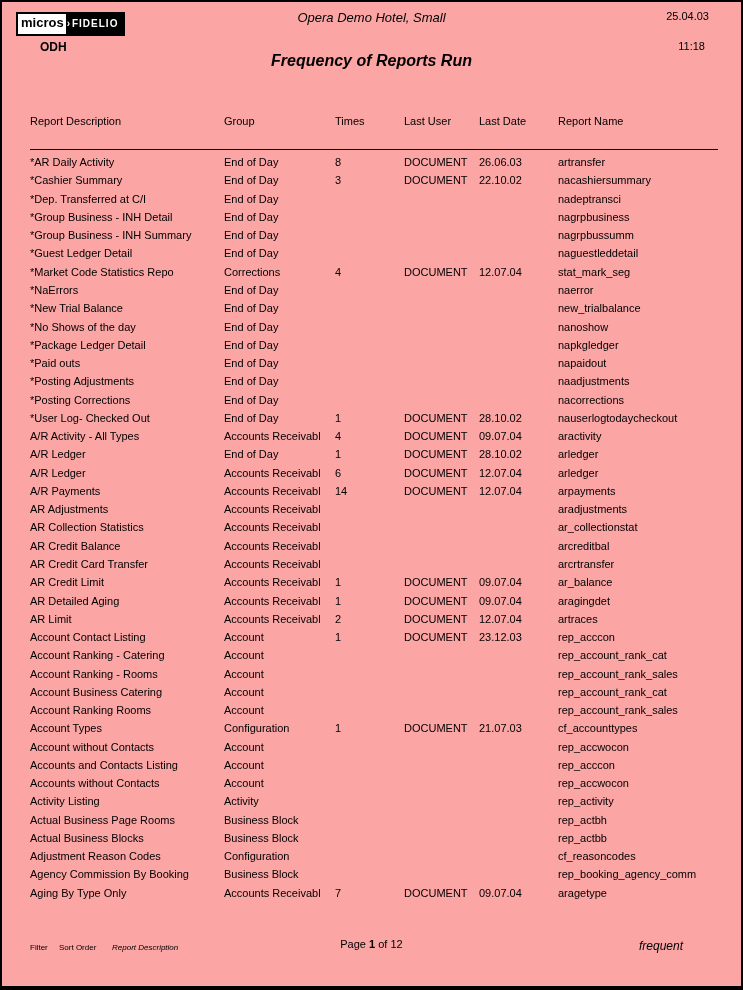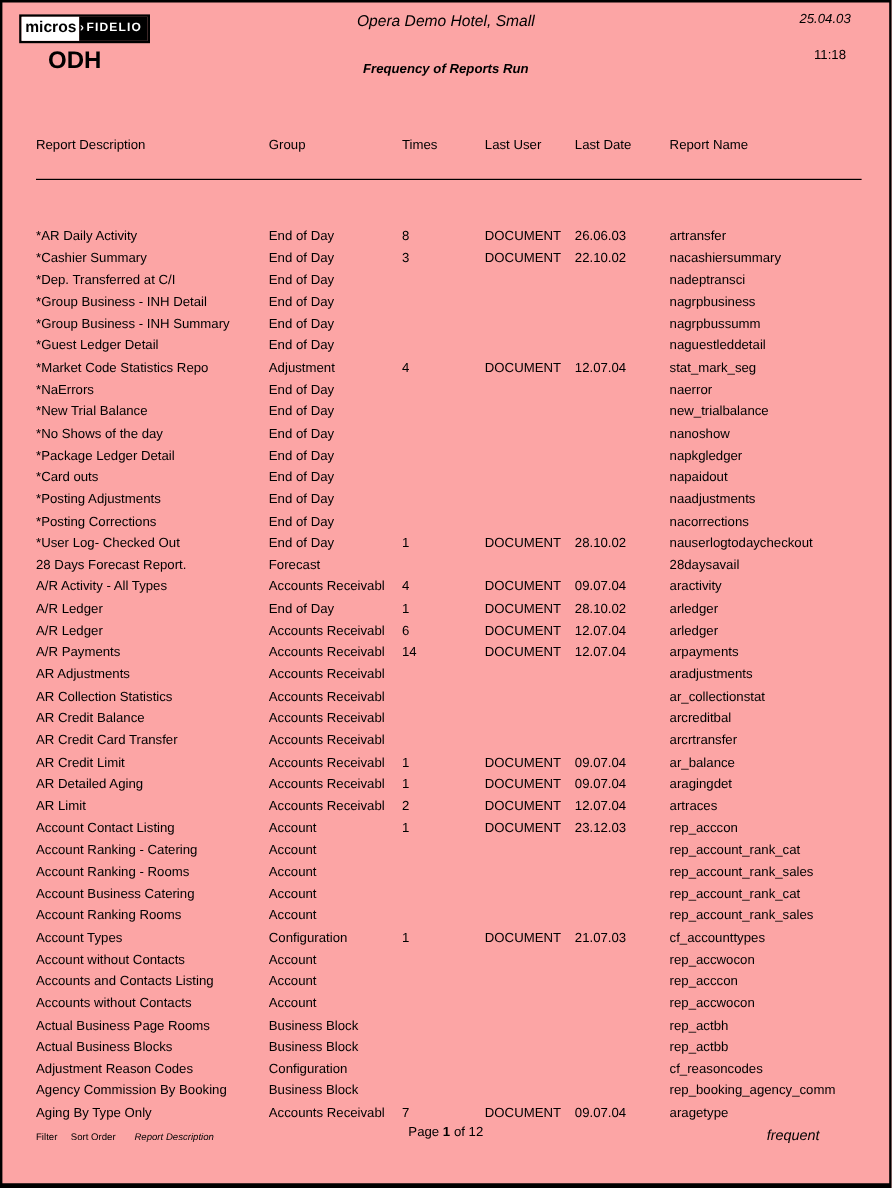--- a/index.html
+++ b/index.html
@@ -29,45 +29,45 @@
     background:#000;color:#fff;
     font-weight:bold;font-size:10px;line-height:18px;
     padding:0 5px 0 1px;letter-spacing:1px;
     display:flex;align-items:center;
   }
   .logo .chev{
     color:#fff;font-size:10px;font-weight:bold;margin-right:1px;
   }
   .odh{
     position:absolute;left:38px;top:38px;
-    font-weight:bold;font-size:20px;
+    font-weight:bold;font-size:12px;
   }
   .hotel-name{
     position:absolute;left:0;right:0;top:8px;
     text-align:center;font-style:italic;font-size:13px;
   }
   .report-title{
     position:absolute;left:0;right:0;top:50px;
-    text-align:center;font-style:italic;font-weight:bold;font-size:11px;
-  }
-  .run-date{position:absolute;right:32px;top:8px;font-size:11px;font-style:italic;}
+    text-align:center;font-style:italic;font-weight:bold;font-size:16px;
+  }
+  .run-date{position:absolute;right:32px;top:8px;font-size:11px;}
   .run-time{position:absolute;right:36px;top:38px;font-size:11px;margin-left:36px;}
   
   .tgrid{
     display:grid;
     grid-template-columns:194px 111px 69px 75px 79px 1fr;
     margin:0 26px 0 28px;
   }
   .thead{position:absolute;left:0;right:0;top:113px;font-size:11px;}
   .thead .cell{white-space:nowrap;}
   .head-rule{
     position:absolute;left:28px;top:147px;width:688px;height:0;
     border-top:1px solid #000;
   }
-  .tbody{position:absolute;left:0;right:0;top:151px;margin-top:35px;}
+  .tbody{position:absolute;left:0;right:0;top:151px;}
   .trow{height:18.27px;align-items:center;}
   .trow .cell{
     font-size:11px;white-space:nowrap;overflow:hidden;
   }
   .trow{display:grid;grid-template-columns:194px 111px 69px 75px 79px 1fr;margin:0 26px 0 28px;}
   
   .footer-filter{position:absolute;left:28px;top:941px;font-size:8px;}
   .footer-sort{position:absolute;left:57px;top:941px;font-size:8px;}
   .footer-sortval{position:absolute;left:110px;top:941px;font-size:8px;font-style:italic;}
   .footer-page{position:absolute;left:0;right:0;top:936px;text-align:center;font-size:11px;}
@@ -146,21 +146,21 @@
       <div class="trow">
         <span class="cell">*Guest Ledger Detail</span>
         <span class="cell">End of Day</span>
         <span class="cell"></span>
         <span class="cell"></span>
         <span class="cell"></span>
         <span class="cell">naguestleddetail</span>
       </div>
       <div class="trow">
         <span class="cell">*Market Code Statistics Repo</span>
-        <span class="cell">Adjustment</span>
+        <span class="cell">Corrections</span>
         <span class="cell">4</span>
         <span class="cell">DOCUMENT</span>
         <span class="cell">12.07.04</span>
         <span class="cell">stat_mark_seg</span>
       </div>
       <div class="trow">
         <span class="cell">*NaErrors</span>
         <span class="cell">End of Day</span>
         <span class="cell"></span>
         <span class="cell"></span>
@@ -185,21 +185,21 @@
       </div>
       <div class="trow">
         <span class="cell">*Package Ledger Detail</span>
         <span class="cell">End of Day</span>
         <span class="cell"></span>
         <span class="cell"></span>
         <span class="cell"></span>
         <span class="cell">napkgledger</span>
       </div>
       <div class="trow">
-        <span class="cell">*Card outs</span>
+        <span class="cell">*Paid outs</span>
         <span class="cell">End of Day</span>
         <span class="cell"></span>
         <span class="cell"></span>
         <span class="cell"></span>
         <span class="cell">napaidout</span>
       </div>
       <div class="trow">
         <span class="cell">*Posting Adjustments</span>
         <span class="cell">End of Day</span>
         <span class="cell"></span>
@@ -217,28 +217,20 @@
       </div>
       <div class="trow">
         <span class="cell">*User Log- Checked Out</span>
         <span class="cell">End of Day</span>
         <span class="cell">1</span>
         <span class="cell">DOCUMENT</span>
         <span class="cell">28.10.02</span>
         <span class="cell">nauserlogtodaycheckout</span>
       </div>
       <div class="trow">
-        <span class="cell">28 Days Forecast Report.</span>
-        <span class="cell">Forecast</span>
-        <span class="cell"></span>
-        <span class="cell"></span>
-        <span class="cell"></span>
-        <span class="cell">28daysavail</span>
-      </div>
-      <div class="trow">
         <span class="cell">A/R Activity - All Types</span>
         <span class="cell">Accounts Receivabl</span>
         <span class="cell">4</span>
         <span class="cell">DOCUMENT</span>
         <span class="cell">09.07.04</span>
         <span class="cell">aractivity</span>
       </div>
       <div class="trow">
         <span class="cell">A/R Ledger</span>
         <span class="cell">End of Day</span>
@@ -383,20 +375,28 @@
         <span class="cell"></span>
         <span class="cell">rep_acccon</span>
       </div>
       <div class="trow">
         <span class="cell">Accounts without Contacts</span>
         <span class="cell">Account</span>
         <span class="cell"></span>
         <span class="cell"></span>
         <span class="cell"></span>
         <span class="cell">rep_accwocon</span>
+      </div>
+      <div class="trow">
+        <span class="cell">Activity Listing</span>
+        <span class="cell">Activity</span>
+        <span class="cell"></span>
+        <span class="cell"></span>
+        <span class="cell"></span>
+        <span class="cell">rep_activity</span>
       </div>
       <div class="trow">
         <span class="cell">Actual Business Page Rooms</span>
         <span class="cell">Business Block</span>
         <span class="cell"></span>
         <span class="cell"></span>
         <span class="cell"></span>
         <span class="cell">rep_actbh</span>
       </div>
       <div class="trow">

